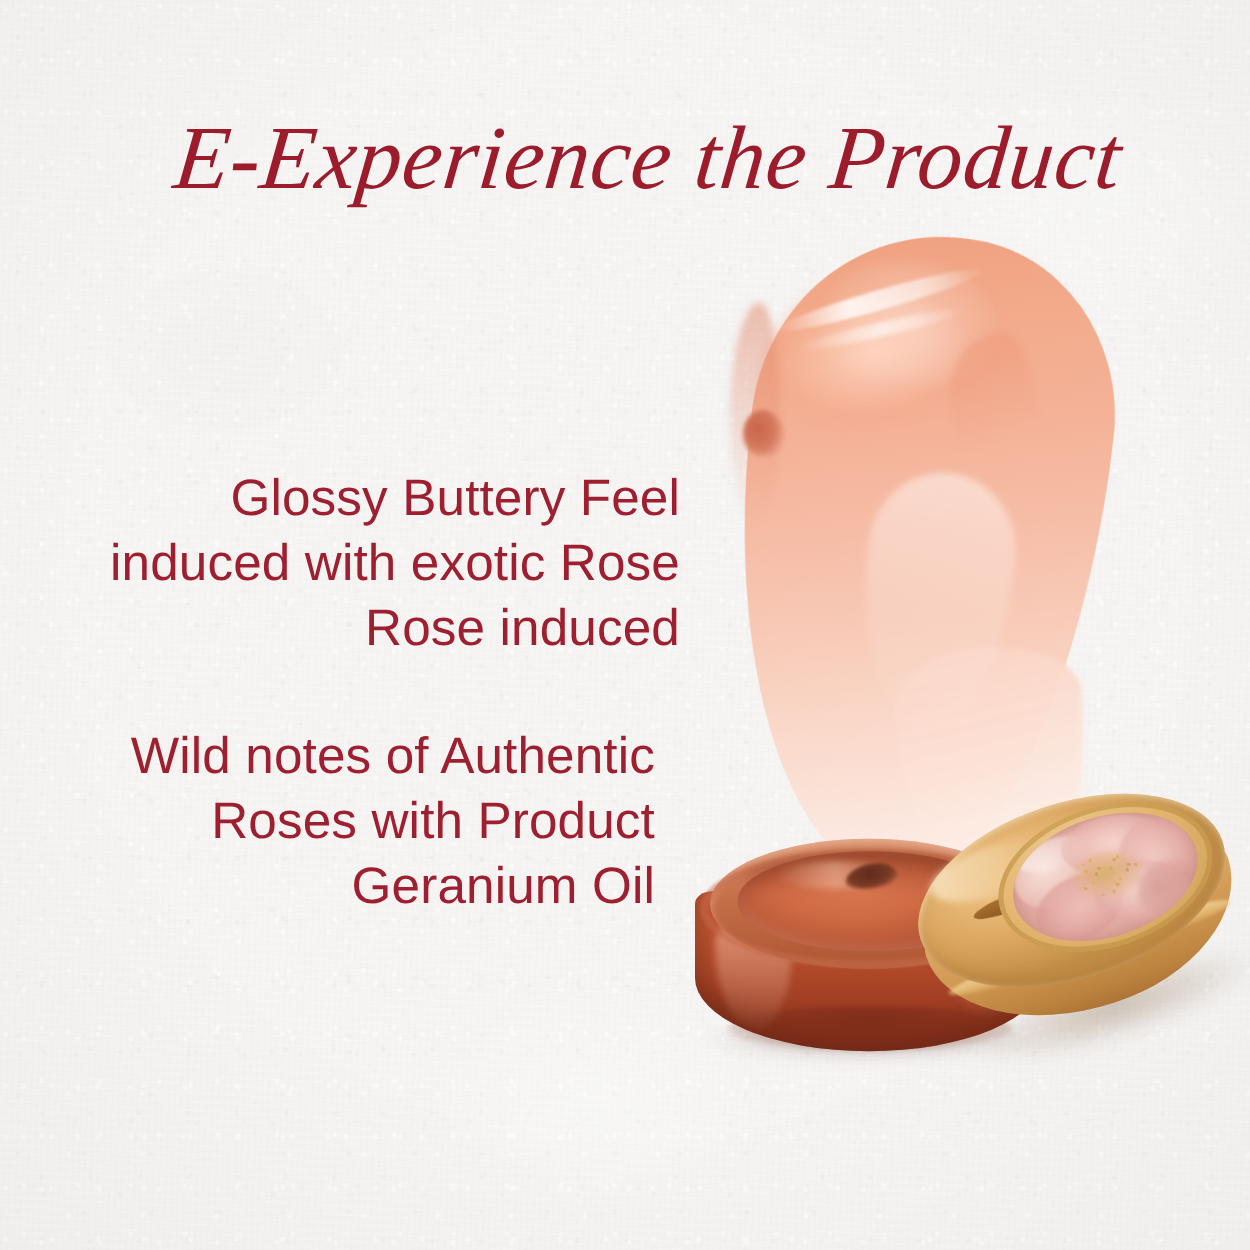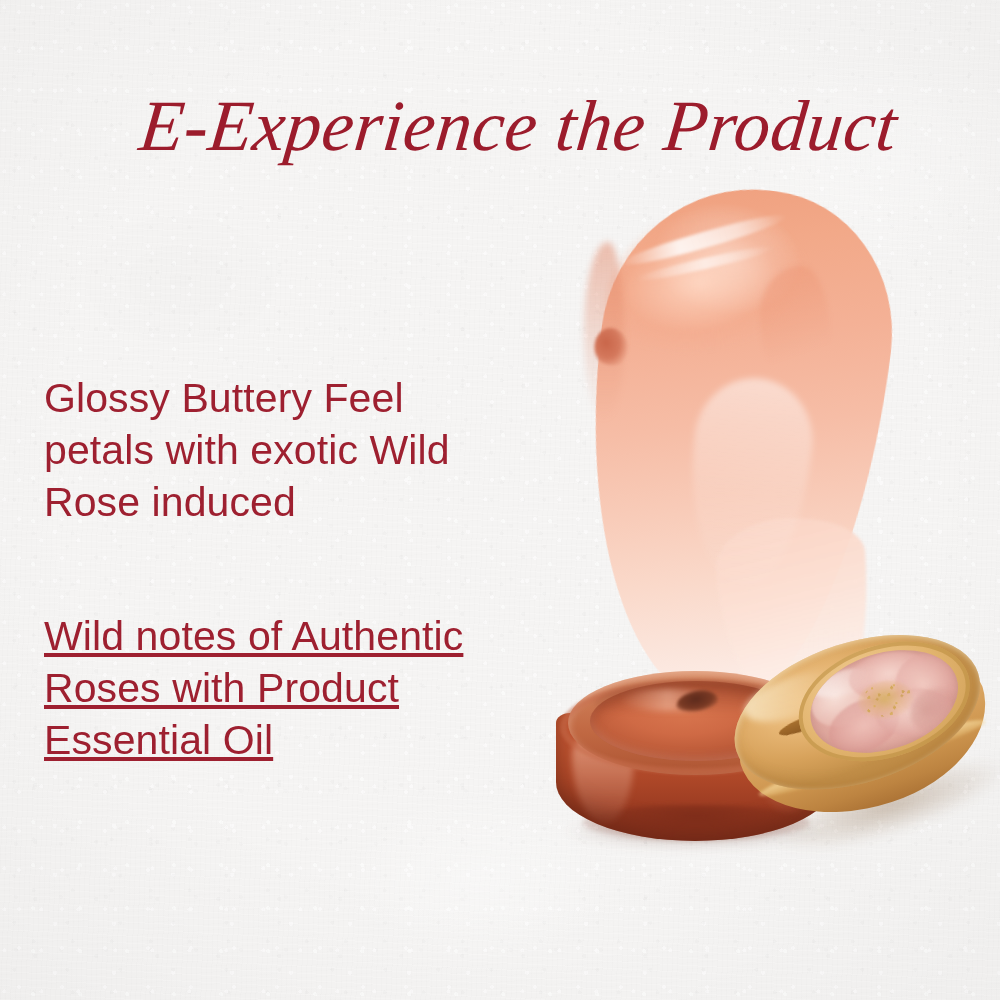--- a/index.html
+++ b/index.html
@@ -82,23 +82,24 @@
 
   
   .copy-block {
     position: absolute;
     left: 44px;
     color: #9e2030;
     font-size: 41px;
     line-height: 52px;
     font-weight: 400;
     letter-spacing: .1px;
+    text-align: right;
   }
   #copy-1 { top: 372px; width: 500px; }
-  #copy-2 { top: 610px; width: 480px; text-decoration: underline; }
+  #copy-2 { top: 578px; width: 480px; }
   .copy-line { display: block; white-space: nowrap; }
 
   
   .product {
     position: absolute;
     left: 520px;
     top: 180px;
     width: 480px;
     height: 700px;
   }
@@ -503,28 +504,28 @@
   <div class="paper-base"></div>
   <div class="paper-grain"></div>
   <div class="paper-fibers"></div>
   <div class="paper-blotch"></div>
   <div class="paper-vignette"></div>
 
   <div class="headline">E-Experience the Product</div>
 
   <div class="copy-block" id="copy-1">
     <span class="copy-line">Glossy Buttery Feel</span>
-    <span class="copy-line">petals with exotic Wild</span>
+    <span class="copy-line">induced with exotic Rose</span>
     <span class="copy-line">Rose induced</span>
   </div>
 
   <div class="copy-block" id="copy-2">
     <span class="copy-line">Wild notes of Authentic</span>
     <span class="copy-line">Roses with Product</span>
-    <span class="copy-line">Essential Oil</span>
+    <span class="copy-line">Geranium Oil</span>
   </div>
 
   <div class="product">
 
     <div class="swatch">
       <div class="swatch-body"></div>
       <div class="swatch-tail"></div>
       <div class="swatch-lobe"></div>
       <div class="swatch-edge-dark"></div>
       <div class="swatch-ridge"></div>

